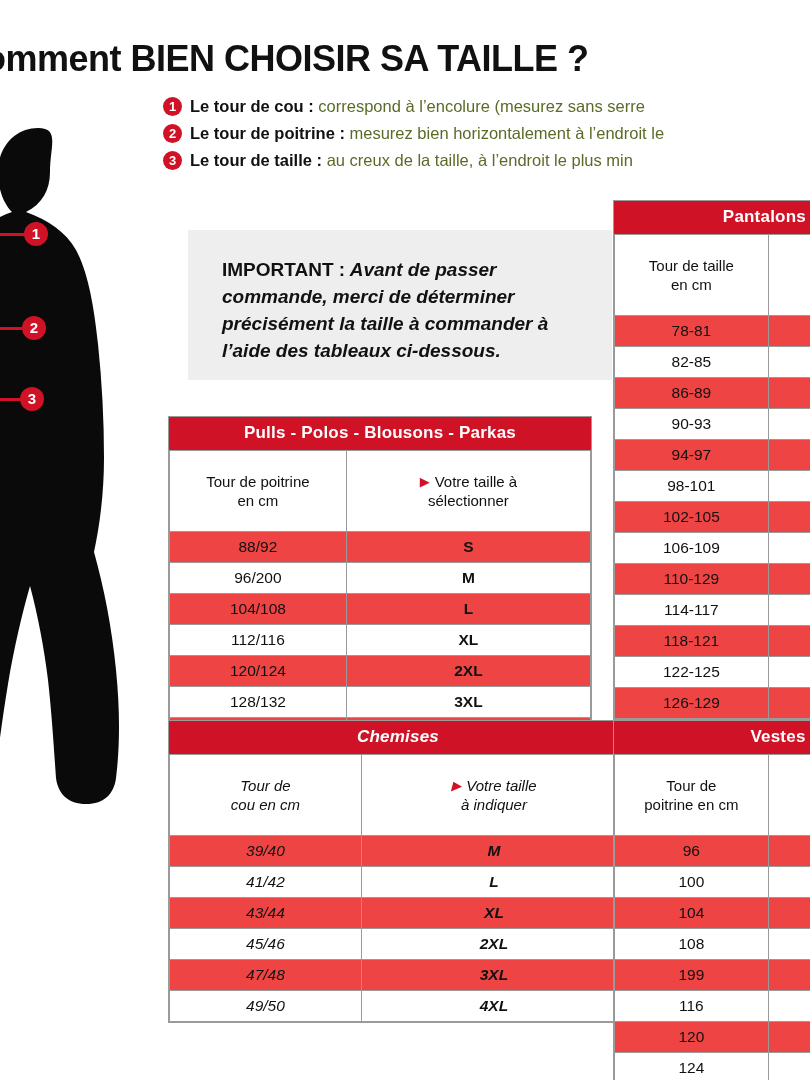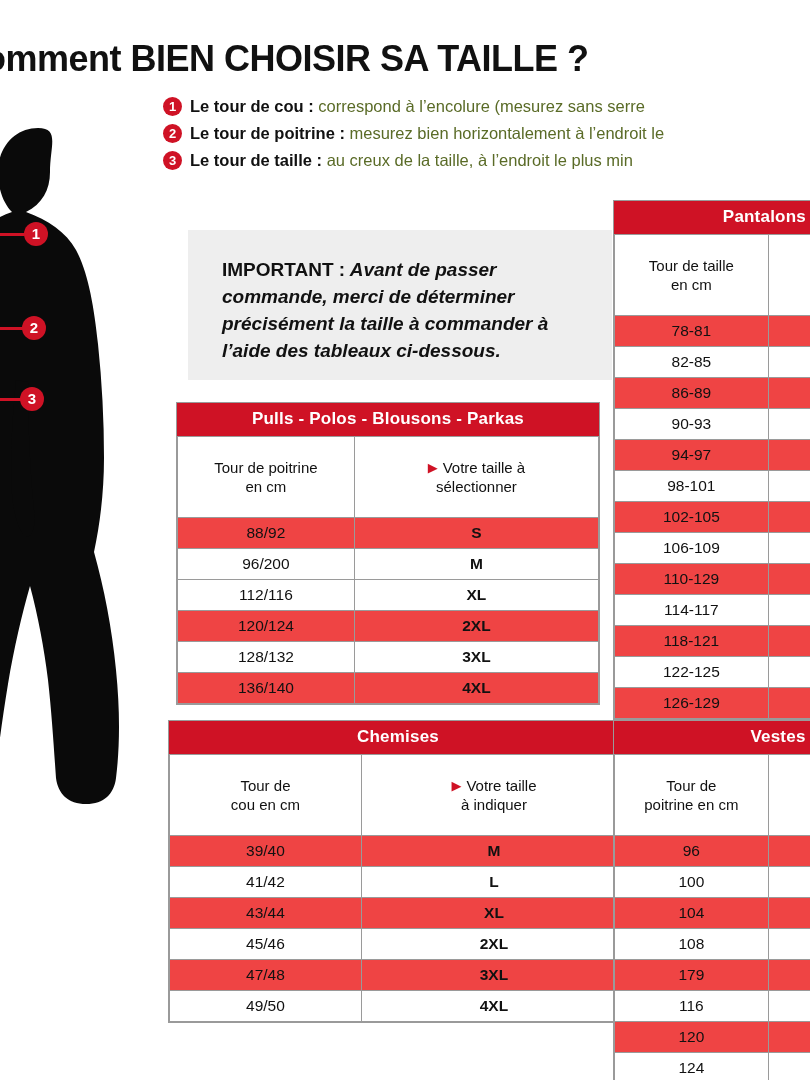--- a/index.html
+++ b/index.html
@@ -167,22 +167,22 @@
     vertical-align: 1px;
   }
   tr.alt td {
     background: #ef4444;
   }
   td.val-bold {
     font-weight: bold;
   }
 
   
-  #tbl-pulls   { top: 402px; left: 168px; width: 424px; margin-left: 8px; }
-  #tbl-chemises{ top: 720px; left: 168px; width: 460px; }
+  #tbl-pulls   { top: 416px; left: 168px; width: 424px; }
+  #tbl-chemises{ top: 720px; left: 168px; width: 460px; font-style: italic; }
   #tbl-pantalons{ top: 200px; left: 613px; width: 330px; }
   #tbl-vestes  { top: 720px; left: 613px; width: 330px; }
 </style>
 </head>
 <body>
 
 <div class="page-title">omment BIEN CHOISIR SA TAILLE ?</div>
 
 <div class="legend">
   <div class="legend-row">
@@ -260,20 +260,24 @@
     </thead>
     <tbody>
       <tr class="alt">
           <td>88/92</td>
           <td class="val-bold">S</td>
         </tr>
       <tr>
           <td>96/200</td>
           <td class="val-bold">M</td>
         </tr>
+      <tr class="alt">
+          <td>104/108</td>
+          <td class="val-bold">L</td>
+        </tr>
       <tr>
           <td>112/116</td>
           <td class="val-bold">XL</td>
         </tr>
       <tr class="alt">
           <td>120/124</td>
           <td class="val-bold">2XL</td>
         </tr>
       <tr>
           <td>128/132</td>
@@ -441,21 +445,21 @@
         </tr>
       <tr class="alt">
           <td>104</td>
           <td></td>
         </tr>
       <tr>
           <td>108</td>
           <td></td>
         </tr>
       <tr class="alt">
-          <td>179</td>
+          <td>199</td>
           <td></td>
         </tr>
       <tr>
           <td>116</td>
           <td></td>
         </tr>
       <tr class="alt">
           <td>120</td>
           <td></td>
         </tr>

